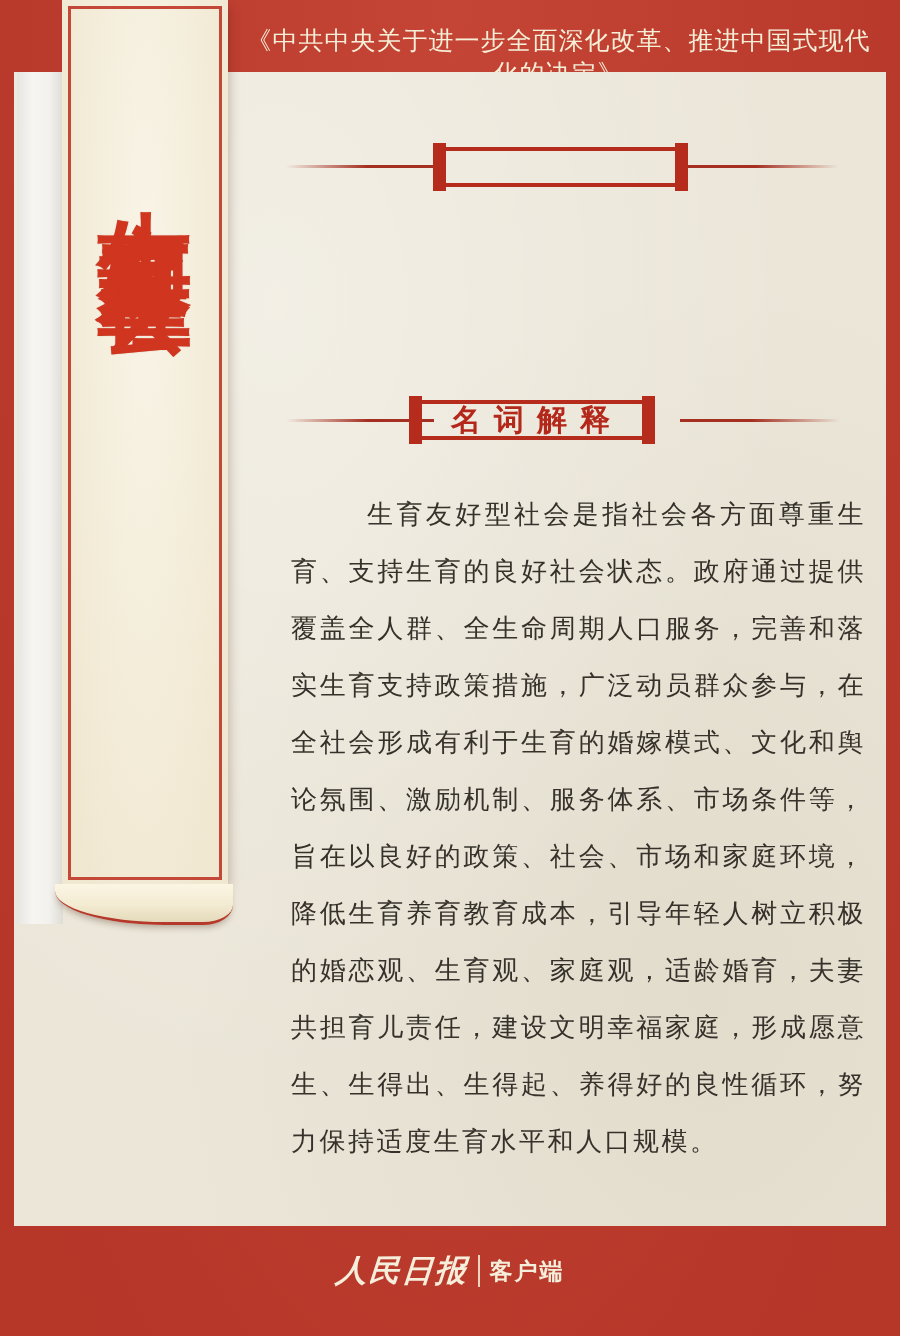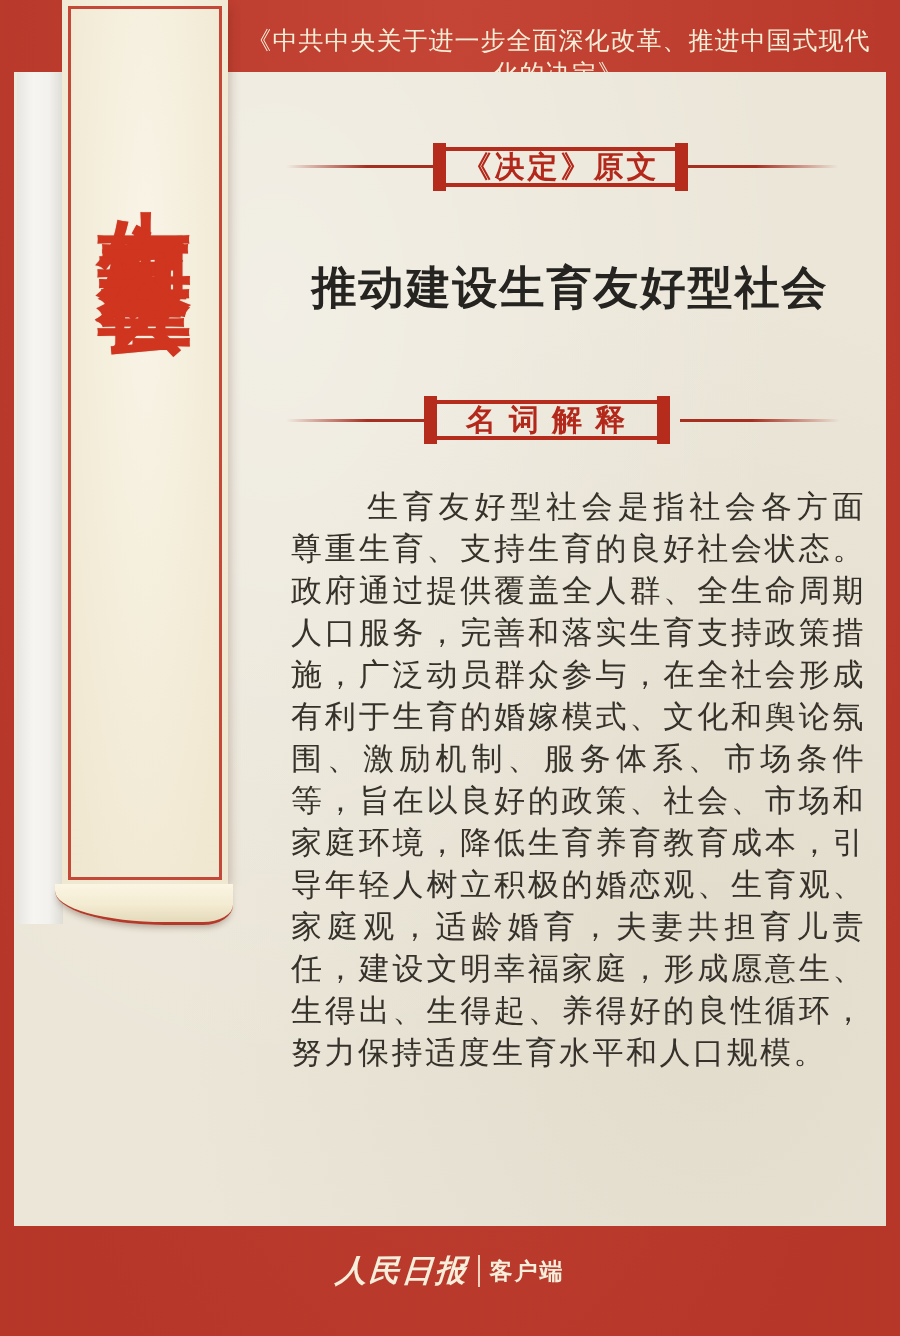--- a/index.html
+++ b/index.html
@@ -67,37 +67,37 @@
   .badge .bar.right{right:0;}
   .badge .frame{
     position:absolute;left:12px;right:12px;top:4px;bottom:4px;
     border-top:4px solid #b52c1c;border-bottom:4px solid #b52c1c;
   }
   .badge .label{
     position:relative;color:#b3281a;font-weight:700;
     font-size:30px;line-height:1;white-space:nowrap;
   }
   .badge-decision{left:433px;top:143px;width:255px;}
-  .badge-glossary{left:424px;top:396px;width:246px;align-items:center;}
+  .badge-glossary{left:409px;top:396px;width:246px;align-items:center;}
   .badge-decision .label{letter-spacing:3px;}
   .badge-glossary .label{letter-spacing:13px;padding-left:10px;}
   .decor-line{position:absolute;height:3px;}
   .line-l1{left:286px;top:165px;width:147px;background:linear-gradient(90deg,rgba(166,48,34,0),#a53022 55%);}
   .line-r1{left:688px;top:165px;width:150px;background:linear-gradient(90deg,#a53022 45%,rgba(166,48,34,0));}
   .line-l2{left:286px;top:419px;width:148px;background:linear-gradient(90deg,rgba(166,48,34,0),#a53022 55%);}
   .line-r2{left:680px;top:419px;width:160px;background:linear-gradient(90deg,#a53022 45%,rgba(166,48,34,0));}
   
   .section-heading{
     position:absolute;left:250px;width:640px;top:258px;
     text-align:center;font-size:45px;font-weight:700;letter-spacing:2px;
     color:#262421;
   }
   .body-paragraph{
     position:absolute;left:291px;top:486px;width:575px;
-    font-size:31px;line-height:42px;letter-spacing:2.5px;
+    font-size:26px;line-height:57px;letter-spacing:2.5px;
     color:#36322b;text-align:justify;text-indent:76px;
     margin:0;
   }
   
   .footer-logo{
     position:absolute;left:0;width:900px;top:1248px;height:46px;
     display:flex;align-items:center;justify-content:center;gap:10px;
     color:#f5eedb;
   }
   .logo-masthead{
@@ -125,24 +125,22 @@
     <div class="banner-title">生育友好型社会</div>
   </div>
   <div class="banner-curl"></div>
 
   <div class="decor-line line-l1"></div>
   <div class="decor-line line-r1"></div>
   <div class="badge badge-decision">
     <div class="bar left"></div>
     <div class="bar right"></div>
     <div class="frame"></div>
-    <div class="label">《决定》原文</div>
   </div>
 
-  <div class="section-heading">推动建设生育友好型社会</div>
 
   <div class="decor-line line-l2"></div>
   <div class="decor-line line-r2"></div>
   <div class="badge badge-glossary">
     <div class="bar left"></div>
     <div class="bar right"></div>
     <div class="frame"></div>
     <div class="label">名词解释</div>
   </div>
 

